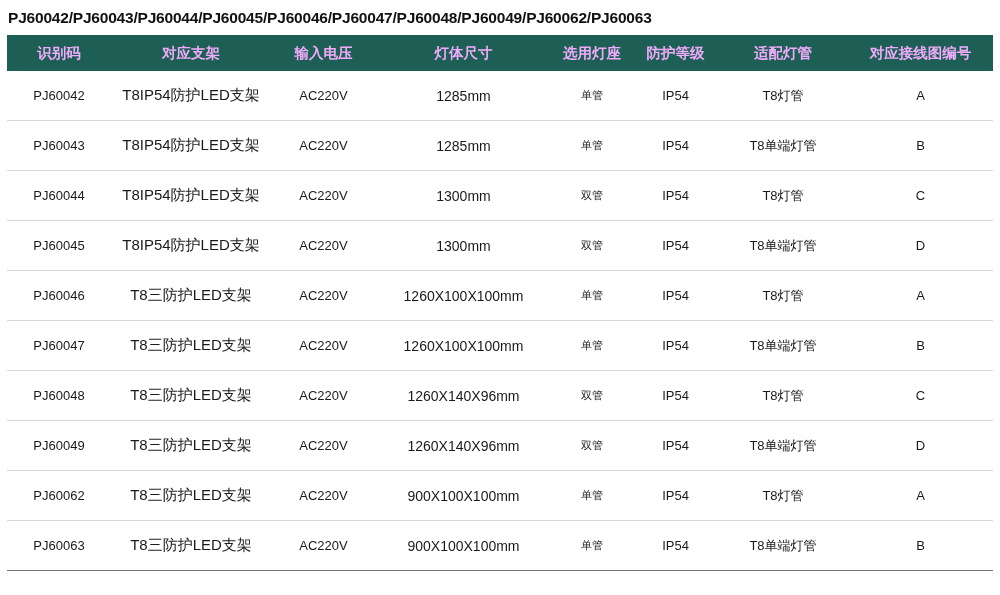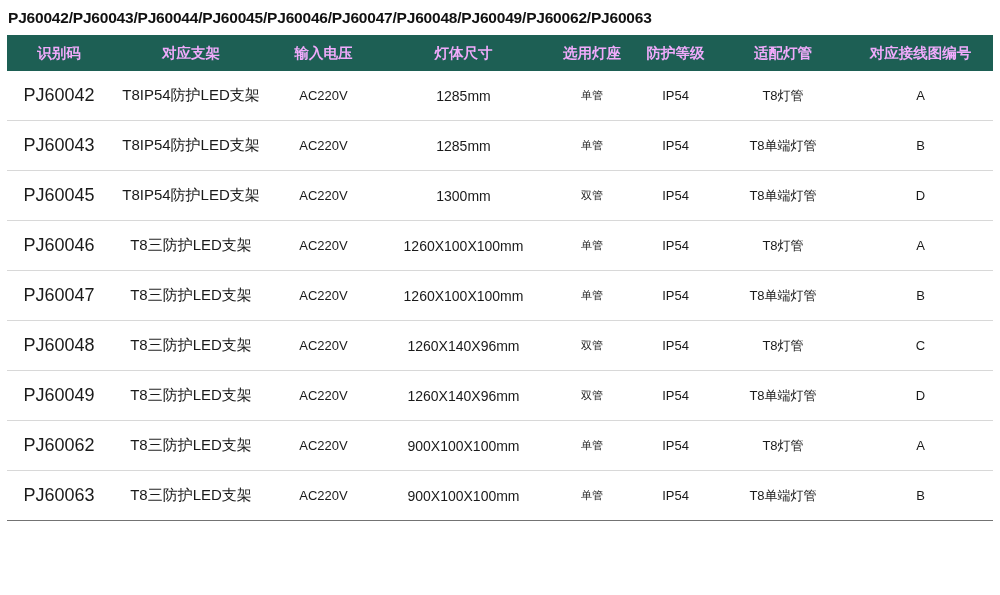--- a/index.html
+++ b/index.html
@@ -55,21 +55,21 @@
   }
   tbody td {
     height: 49px;
     text-align: center;
     vertical-align: middle;
     font-size: 13.5px;
     color: #1a1a1a;
     padding: 0 2px;
     white-space: nowrap;
   }
-  td.c-code { font-size: 18px; margin-top: 18px; }
+  td.c-code { font-size: 13px; margin-top: 18px; }
   td.c-bracket { font-size: 15px; }
   td.c-voltage { font-size: 13px; }
   td.c-size { font-size: 14px; }
   td.c-holder { font-size: 11px; }
   td.c-ip { font-size: 13px; }
   td.c-tube { font-size: 13px; }
   td.c-wiring { font-size: 13px; }
 
   
   col.w-code { width: 104px; }
@@ -126,20 +126,30 @@
         <td class="c-code">PJ60043</td>
         <td class="c-bracket">T8IP54防护LED支架</td>
         <td class="c-voltage">AC220V</td>
         <td class="c-size">1285mm</td>
         <td class="c-holder">单管</td>
         <td class="c-ip">IP54</td>
         <td class="c-tube">T8单端灯管</td>
         <td class="c-wiring">B</td>
       </tr>
       <tr class="data-row">
+        <td class="c-code">PJ60044</td>
+        <td class="c-bracket">T8IP54防护LED支架</td>
+        <td class="c-voltage">AC220V</td>
+        <td class="c-size">1300mm</td>
+        <td class="c-holder">双管</td>
+        <td class="c-ip">IP54</td>
+        <td class="c-tube">T8灯管</td>
+        <td class="c-wiring">C</td>
+      </tr>
+      <tr class="data-row">
         <td class="c-code">PJ60045</td>
         <td class="c-bracket">T8IP54防护LED支架</td>
         <td class="c-voltage">AC220V</td>
         <td class="c-size">1300mm</td>
         <td class="c-holder">双管</td>
         <td class="c-ip">IP54</td>
         <td class="c-tube">T8单端灯管</td>
         <td class="c-wiring">D</td>
       </tr>
       <tr class="data-row">

